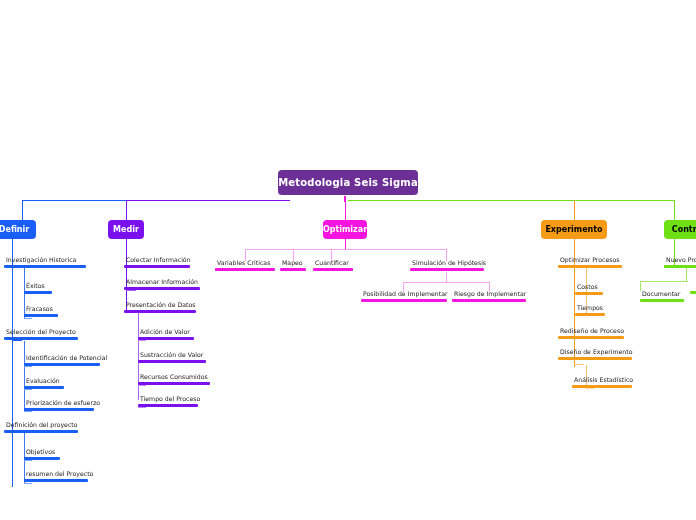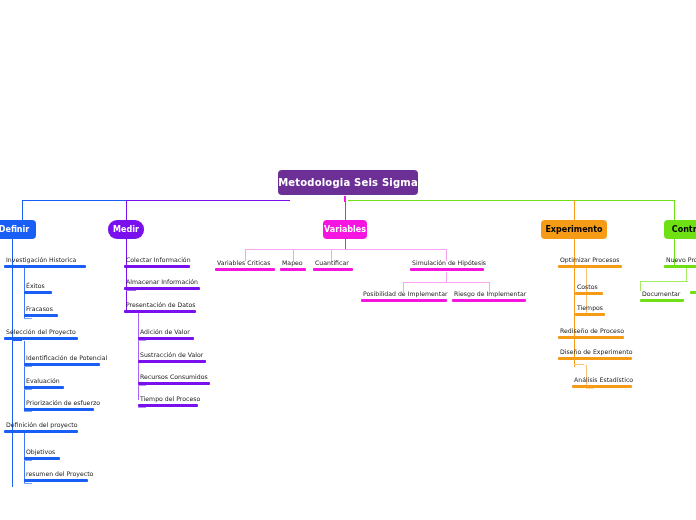--- a/index.html
+++ b/index.html
@@ -99,26 +99,26 @@
   <div class="conn conn-v" style="left:674px; top:200px; height:20px; background:#6ee014;"></div>
 
   <div class="root-node">
     <span>Metodologia Seis Sigma</span>
   </div>
 
   <div class="branch-node" style="left:-8px; top:220px; width:44px; background:#1a5ff5; color:#ffffff;">
     <span>Definir</span>
   </div>
 
-  <div class="branch-node" style="left:108px; top:220px; width:36px; background:#7a10ee; color:#ffffff;border-radius:9px;">
+  <div class="branch-node" style="left:108px; top:220px; width:36px; background:#7a10ee; color:#ffffff;">
     <span>Medir</span>
   </div>
 
   <div class="branch-node" style="left:323px; top:220px; width:44px; background:#f514e0; color:#ffffff;">
-    <span>Variables</span>
+    <span>Optimizar</span>
   </div>
 
   <div class="branch-node" style="left:541px; top:220px; width:66px; background:#f59b16; color:#000000;">
     <span>Experimento</span>
   </div>
 
   <div class="branch-node" style="left:664px; top:220px; width:58px; background:#6ee014; color:#000000;">
     <span>Controlar</span>
   </div>
 

